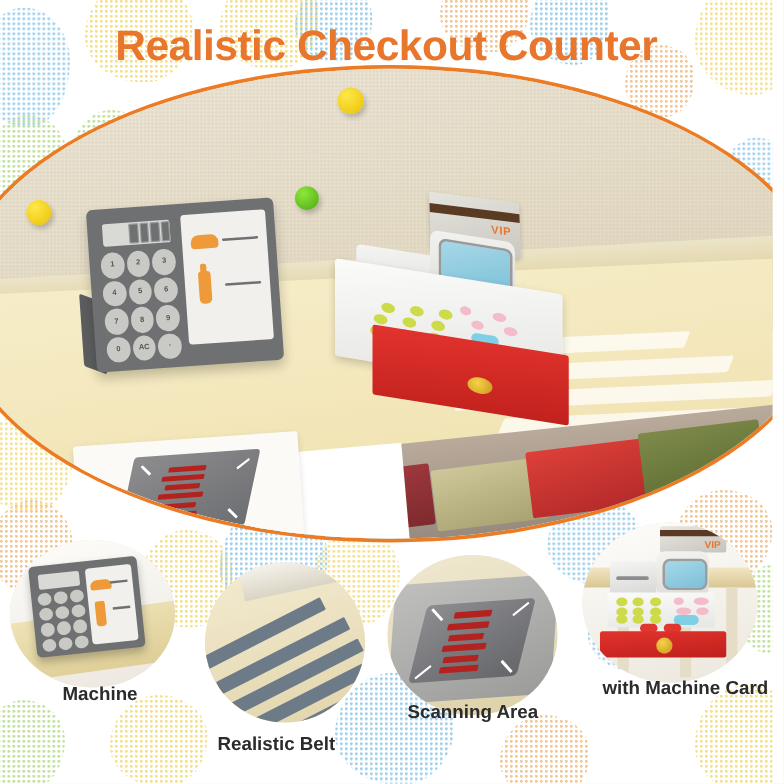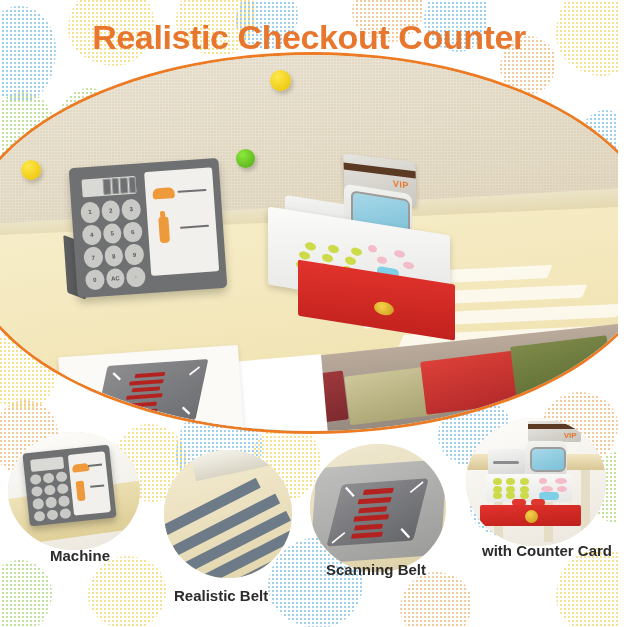--- a/index.html
+++ b/index.html
@@ -369,21 +369,21 @@
       <div class="bar" style="left:24%;top:54%;width:40%;height:5px;"></div>
       <div class="bar" style="left:28%;top:68%;width:32%;height:5px;"></div>
       <div class="bar" style="left:26%;top:82%;width:36%;height:5px;"></div>
       <div class="arw" style="left:4%;top:12%;width:14px;transform:rotate(42deg);"></div>
       <div class="arw" style="right:4%;top:12%;width:14px;transform:rotate(-42deg);"></div>
       <div class="arw" style="left:4%;bottom:12%;width:14px;transform:rotate(-42deg);"></div>
       <div class="arw" style="right:4%;bottom:12%;width:14px;transform:rotate(42deg);"></div>
     </div>
   </div>
   <div class="cLabel" style="left:326px;top:562px;">
-    <span>Scanning Belt</span>
+    <span>Scanning Area</span>
   </div>
 
   <div class="callout" style="left:466px;top:418px;width:140px;height:128px;">
     <div class="co-bg-white"></div>
     <div style="position:absolute;left:-6%;top:28%;width:114%;height:13%;
                 background:linear-gradient(180deg,#f2e6c2,#d9c695);"></div>
     <div style="position:absolute;left:20%;top:41%;width:9px;height:56%;background:#e6ddc6;"></div>
     <div style="position:absolute;left:56%;top:41%;width:9px;height:56%;background:#e6ddc6;"></div>
     <div style="position:absolute;left:82%;top:41%;width:9px;height:52%;background:#e6ddc6;"></div>
 
@@ -422,16 +422,16 @@
       <span class="key kRed" style="left:30%;top:86%;width:14px;height:7px;border-radius:4px;"></span>
       <span class="key kRed" style="left:52%;top:86%;width:14px;height:7px;border-radius:4px;"></span>
     </div>
 
     <div style="position:absolute;left:10%;top:68%;width:72%;height:16%;
                 background:linear-gradient(175deg,#e2332d,#bf201c);border-radius:2px;"></div>
     <div style="position:absolute;left:42%;top:72%;width:13px;height:13px;border-radius:50%;
                 background:radial-gradient(circle at 38% 32%,#f7d24a,#c8941c);"></div>
   </div>
   <div class="cLabel" style="left:482px;top:543px;text-align:center;">
-    <div>with Counter Card</div>
+    <div>with Machine Card</div>
   </div>
 
 </div>
 
 </body></html>

